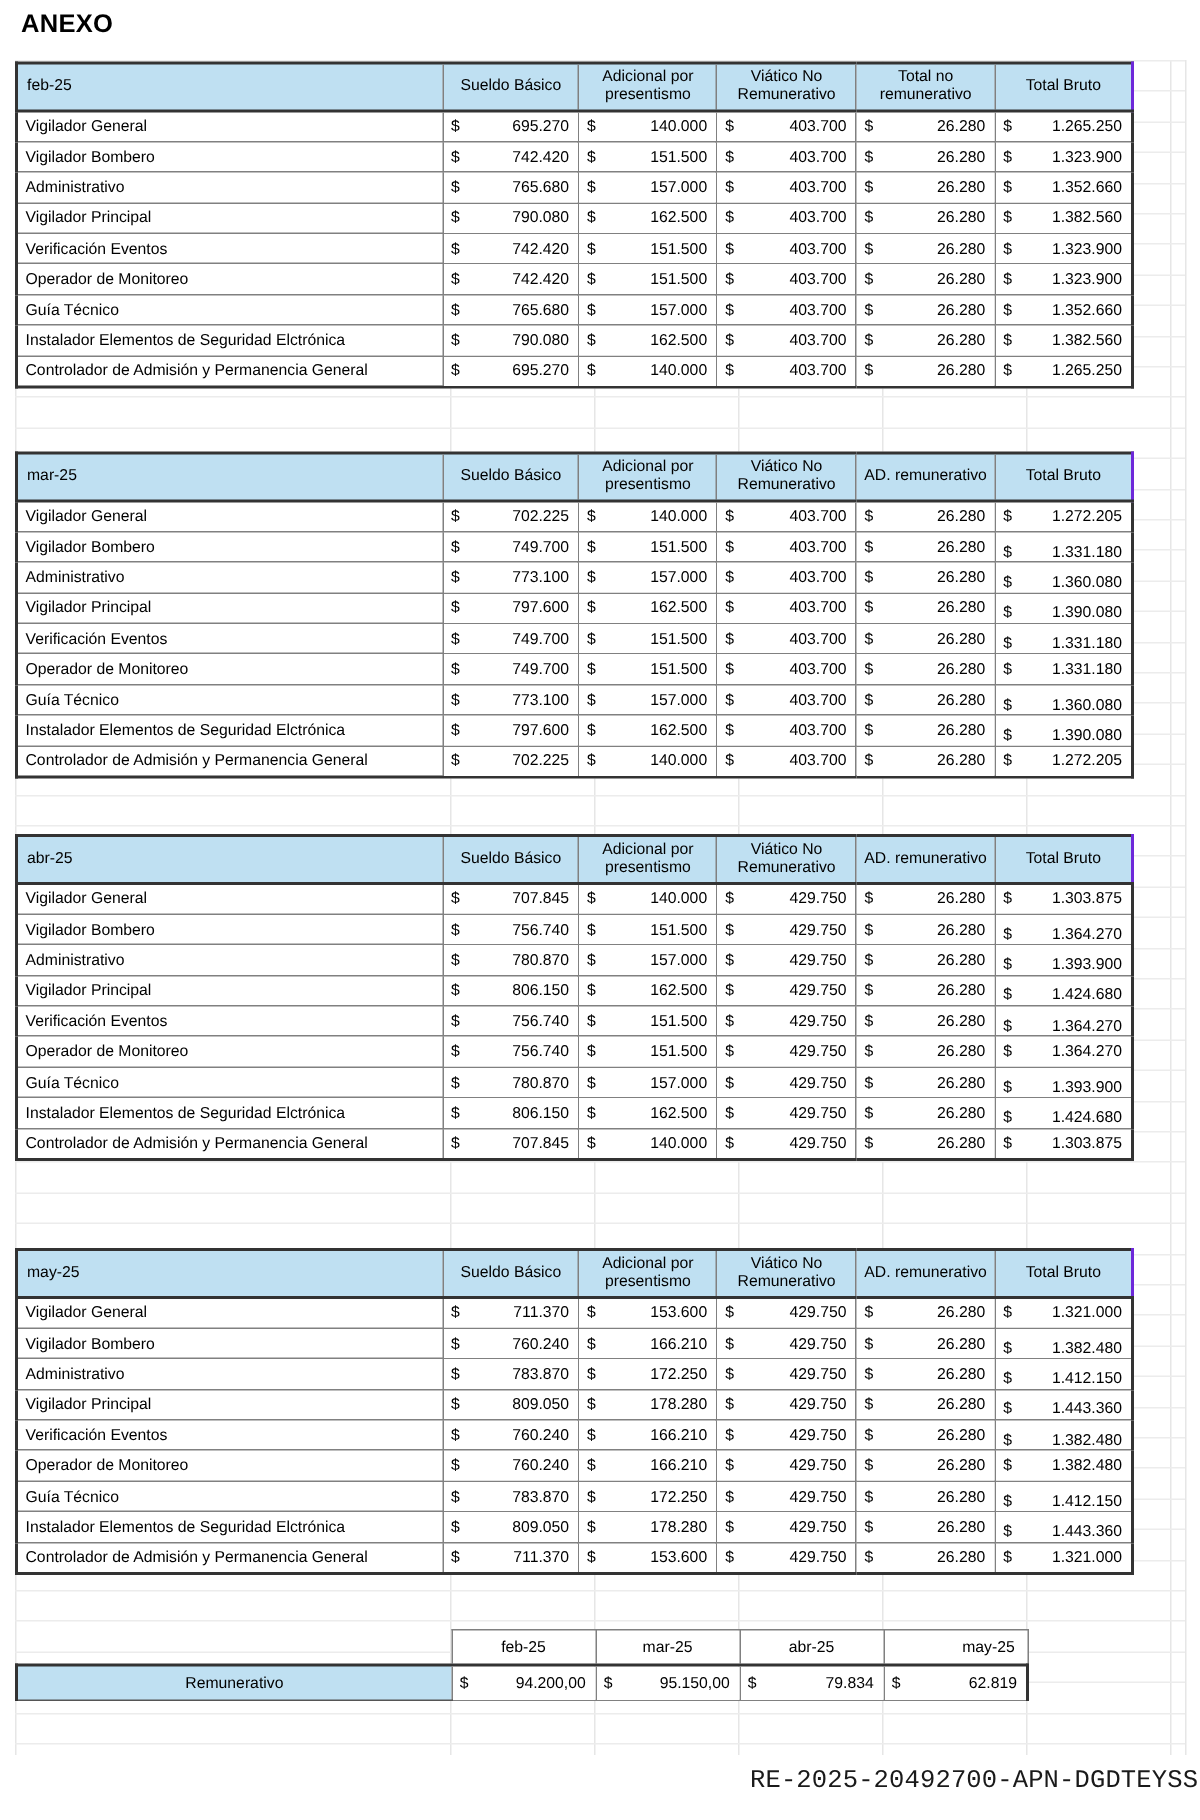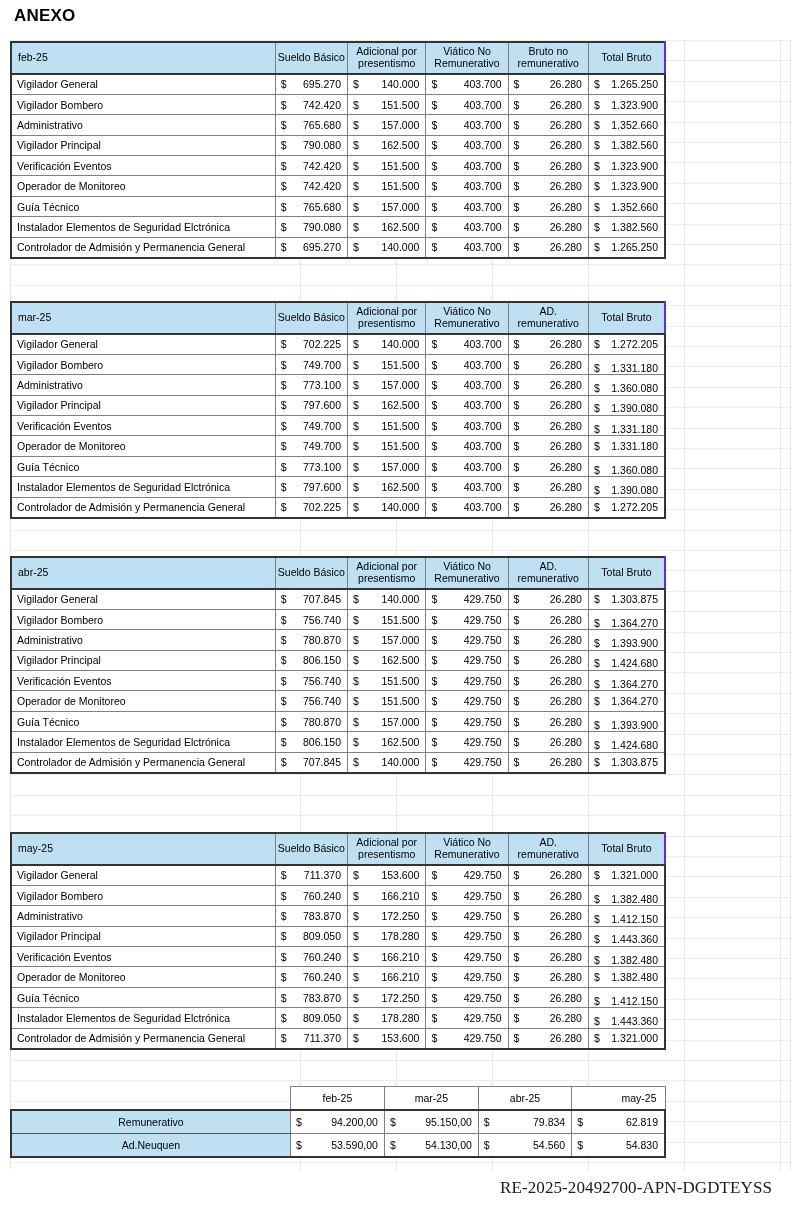--- a/index.html
+++ b/index.html
@@ -10,21 +10,21 @@
   body {
     width: 800px;
     height: 1213px;
     position: relative;
     font-family: "Liberation Sans", sans-serif;
     color: #000000;
     overflow: hidden;
   }
   .page {
     position: relative;
-    width: 666px;
+    width: 756px;
     height: 1213px;
     box-sizing: border-box;
     border-radius: 23px;
   }
 
   
   .doc-title {
     position: absolute;
     left: 14px;
     top: 6px;
@@ -160,21 +160,21 @@
   }
   .sum-table tr.first-data td.num { border-top: 2px solid #333333; }
   .sum-table tr.last-data td.num { border-bottom: 2px solid #333333; }
   .sum-table td.num.end { border-right: 2px solid #333333; }
 
   
   .footer-code {
     position: absolute;
     left: 500px;
     top: 1178px;
-    font-family: Liberation Serif, serif;
+    font-family: Liberation Mono, monospace;
     font-size: 17px;
     letter-spacing: 0.1px;
     white-space: nowrap;
     color: #1a1a1a;
   }
 </style>
 </head>
 <body>
 
 <div class="page">
@@ -266,21 +266,21 @@
             </th>
             <th>
               <div>Adicional por</div>
               <div>presentismo</div>
             </th>
             <th>
               <div>Viático No</div>
               <div>Remunerativo</div>
             </th>
             <th>
-              <div>Bruto no</div>
+              <div>Total no</div>
               <div>remunerativo</div>
             </th>
             <th class="hdr-last">
               <div>Total Bruto</div>
             </th>
           </tr>
         </thead>
         <tbody>
           <tr>
             <td class="cat">Vigilador General</td>
@@ -693,26 +693,19 @@
             <td class="mhdr">abr-25</td>
             <td class="mhdr m-last">may-25</td>
           </tr>
           <tr class="first-data">
             <td class="rowlab">Remunerativo</td>
             <td class="num"><span class="cur">$</span><span class="val">94.200,00</span></td>
             <td class="num"><span class="cur">$</span><span class="val">95.150,00</span></td>
             <td class="num"><span class="cur">$</span><span class="val">79.834</span></td>
             <td class="num end"><span class="cur">$</span><span class="val">62.819</span></td>
           </tr>
-          <tr class="last-data">
-            <td class="rowlab">Ad.Neuquen</td>
-            <td class="num"><span class="cur">$</span><span class="val">53.590,00</span></td>
-            <td class="num"><span class="cur">$</span><span class="val">54.130,00</span></td>
-            <td class="num"><span class="cur">$</span><span class="val">54.560</span></td>
-            <td class="num end"><span class="cur">$</span><span class="val">54.830</span></td>
-          </tr>
         </tbody>
       </table>
     </div>
 
   <div class="footer-code">RE-2025-20492700-APN-DGDTEYSS</div>
 
 </div>
 
 </body></html>

